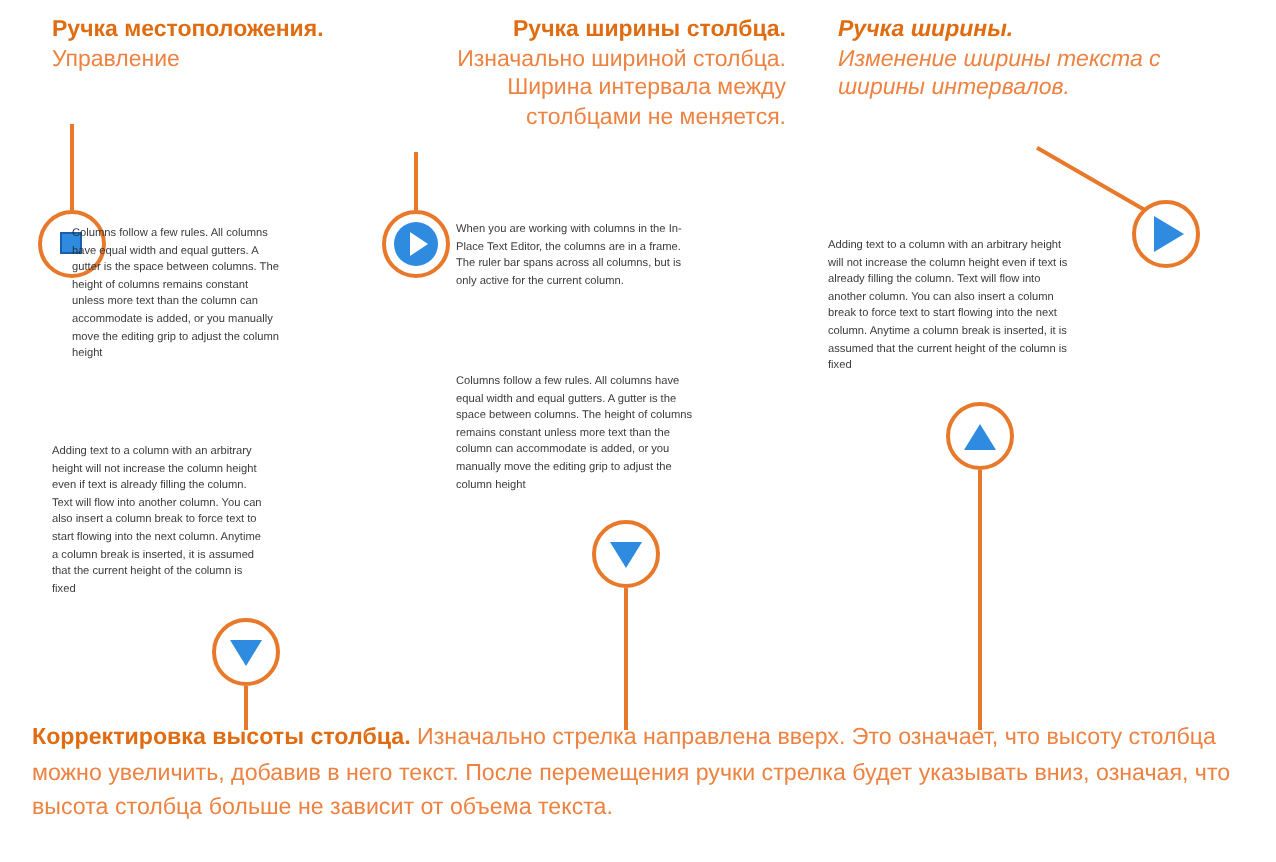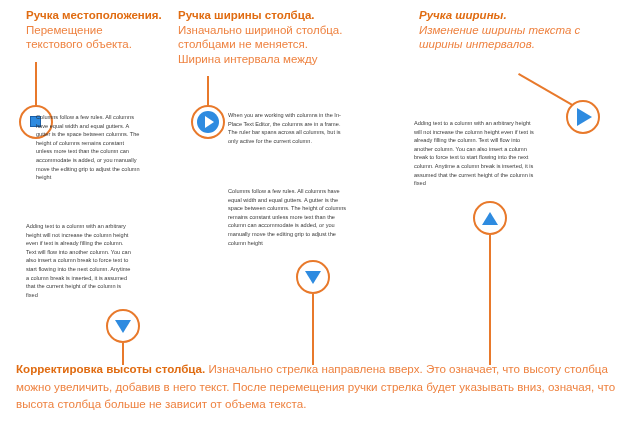--- a/index.html
+++ b/index.html
@@ -12,21 +12,21 @@
   }
   #stage{position:relative;width:638px;height:431px;}
 
   
   .callout{position:absolute;color:#E8792B;line-height:14.5px;font-size:11.5px;}
   .callout .ttl{font-weight:bold;color:#E06C12;}
   .callout .body{color:#EE8240;}
   .callout .line{white-space:nowrap;}
 
   #callout-location{left:26px;top:8px;width:150px;}
-  #callout-colwidth{left:178px;top:8px;width:215px;}
+  #callout-colwidth{left:178px;top:8px;width:215px;text-align:right;}
   #callout-width{left:419px;top:8px;width:210px;font-style:italic;}
 
   
   .stem{position:absolute;background:#E8792B;width:2px;}
   .diag{position:absolute;height:2px;background:#E8792B;transform-origin:0 0;}
 
   
   .ring{
     position:absolute;width:34px;height:34px;border-radius:50%;
     border:2px solid #E8792B;box-sizing:border-box;background:transparent;
@@ -62,29 +62,28 @@
   }
   #bottom-caption b{color:#E06C12;}
 </style>
 </head>
 <body>
 
 <div id="stage">
 
   <div class="callout" id="callout-location">
     <div class="ttl line">Ручка местоположения.</div>
-    <div class="body line">Перемещение</div>
-    <div class="body line">текстового объекта.</div>
+    <div class="body line">Управление</div>
   </div>
 
   <div class="callout" id="callout-colwidth">
     <div class="ttl line">Ручка ширины столбца.</div>
     <div class="body line">Изначально шириной столбца.</div>
+    <div class="body line">Ширина интервала между</div>
     <div class="body line">столбцами не меняется.</div>
-    <div class="body line">Ширина интервала между</div>
   </div>
 
   <div class="callout" id="callout-width">
     <div class="ttl line">Ручка ширины.</div>
     <div class="body line">Изменение ширины текста с</div>
     <div class="body line">ширины интервалов.</div>
   </div>
 
   <div class="stem" style="left:35px;top:62px;height:44px;"></div>
   <div class="stem" style="left:207px;top:76px;height:30px;"></div>

